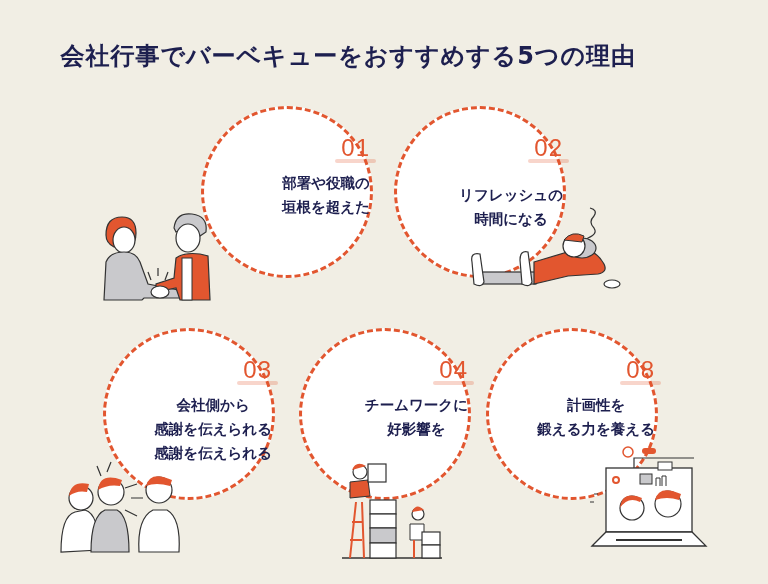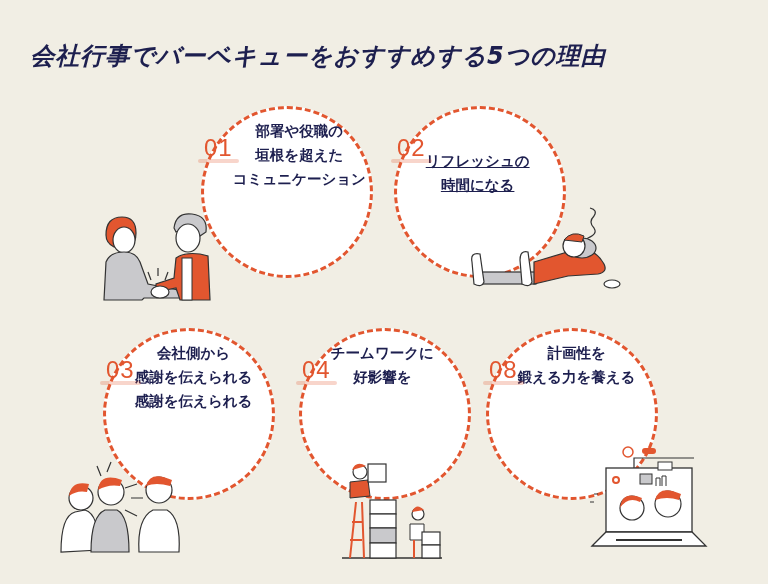--- a/index.html
+++ b/index.html
@@ -4,32 +4,31 @@
   <style>
     html, body { margin: 0; padding: 0; }
     body {
       width: 768px; height: 584px; overflow: hidden;
       background: #f1eee4;
       font-family: "DejaVu Sans", "Liberation Sans", sans-serif;
       position: relative;
     }
     .title {
       position: absolute; left: 0; top: 40px; width: 636px;
-      text-align: center;
+      text-align: right;
       font-size: 24px; font-weight: bold; letter-spacing: 1px;
       color: #1d1f4f;
-      font-style: italic;
     }
     .circle {
       position: absolute;
       width: 172px; height: 172px; border-radius: 50%;
       background: #ffffff;
       box-sizing: border-box;
       border: 3px dashed #e2562f;
-      display: flex; flex-direction: row; align-items: flex-start;
+      display: flex; flex-direction: column; align-items: flex-end;
     }
     .num {
       margin-top: 26px;
       font-family: "Liberation Sans", sans-serif;
       font-size: 24px; color: #e2562f; letter-spacing: 1px;
       position: relative; line-height: 26px;
     }
     .num::after {
       content: ""; position: absolute; left: -6px; right: -6px; bottom: -2px; height: 4px;
       background: rgba(226,86,47,0.25); border-radius: 3px;
@@ -45,27 +44,26 @@
 </head>
 <body>
 
 <div class="title">会社行事でバーベキューをおすすめする5つの理由</div>
 
 <div class="circle" style="left:201px; top:106px;">
   <div class="num">01</div>
   <div class="text">
     <div>部署や役職の</div>
     <div>垣根を超えた</div>
-    <div>コミュニケーション</div>
   </div>
 </div>
 
 <div class="circle" style="left:394px; top:106px;">
   <div class="num">02</div>
-  <div class="text" style="margin-top:40px;text-decoration:underline;">
+  <div class="text" style="margin-top:22px;">
     <div>リフレッシュの</div>
     <div>時間になる</div>
   </div>
 </div>
 
 <div class="circle" style="left:103px; top:328px;">
   <div class="num">03</div>
   <div class="text">
     <div>会社側から</div>
     <div>感謝を伝えられる</div>

